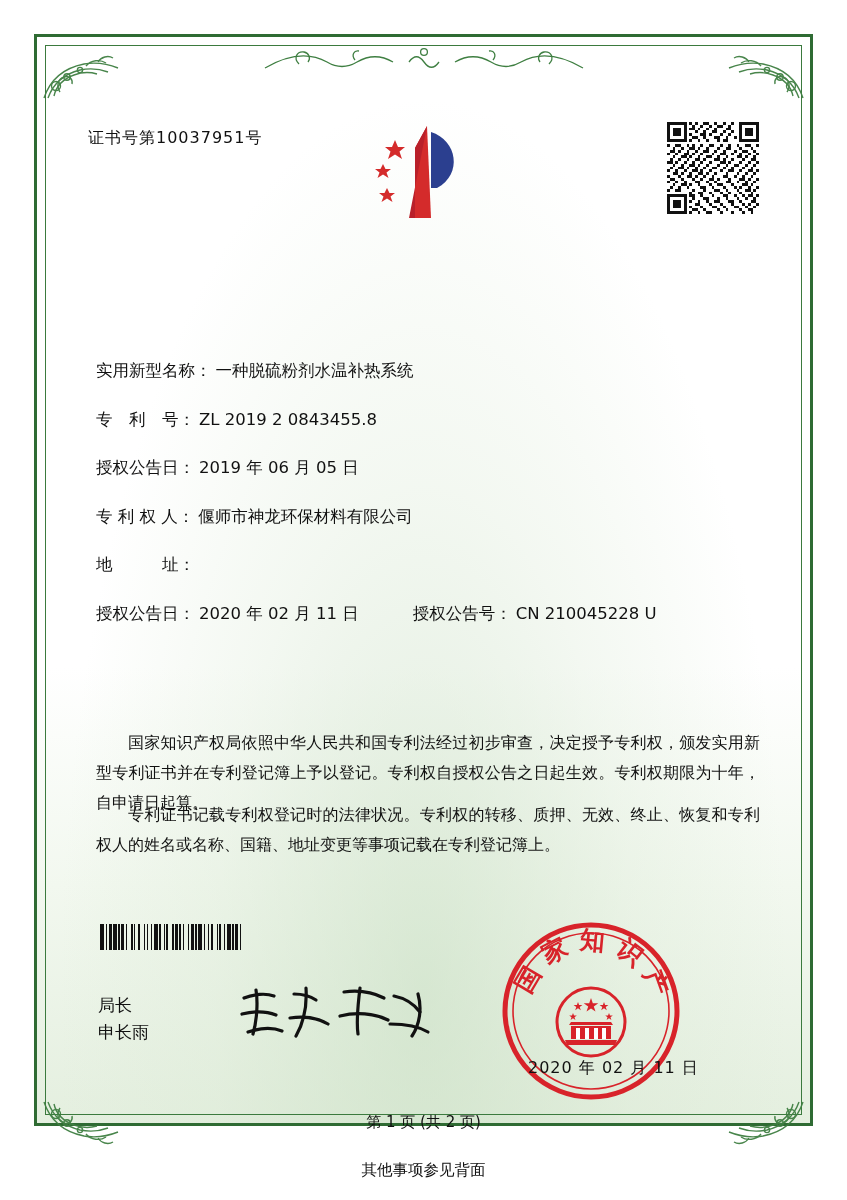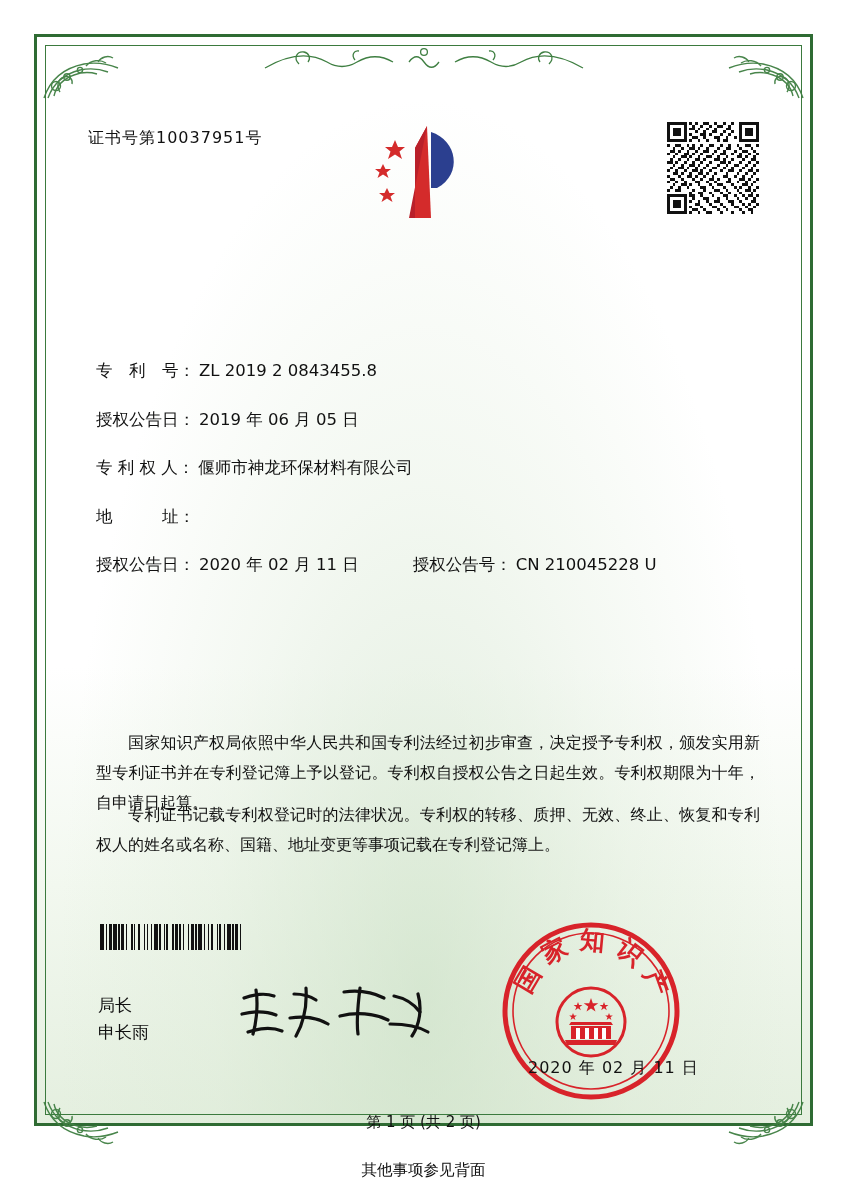--- a/index.html
+++ b/index.html
@@ -606,20 +606,24 @@
           <rect x="23" y="32" width="1" height="1"></rect>
           <rect x="27" y="32" width="1" height="1"></rect>
           <rect x="30" y="32" width="1" height="1"></rect>
       </g>
     </svg>
   </div>
 
 
   <div class="fields">
     <div class="field-row">
+      <span class="field-label">实用新型名称：</span>
+      <span class="field-value">一种脱硫粉剂水温补热系统</span>
+    </div>
+    <div class="field-row">
       <span class="field-label">专　利　号：</span>
       <span class="field-value">ZL 2019 2 0843455.8</span>
     </div>
     <div class="field-row">
       <span class="field-label">授权公告日：</span>
       <span class="field-value">2019 年 06 月 05 日</span>
     </div>
     <div class="field-row">
       <span class="field-label">专 利 权 人：</span>
       <span class="field-value">偃师市神龙环保材料有限公司</span>

